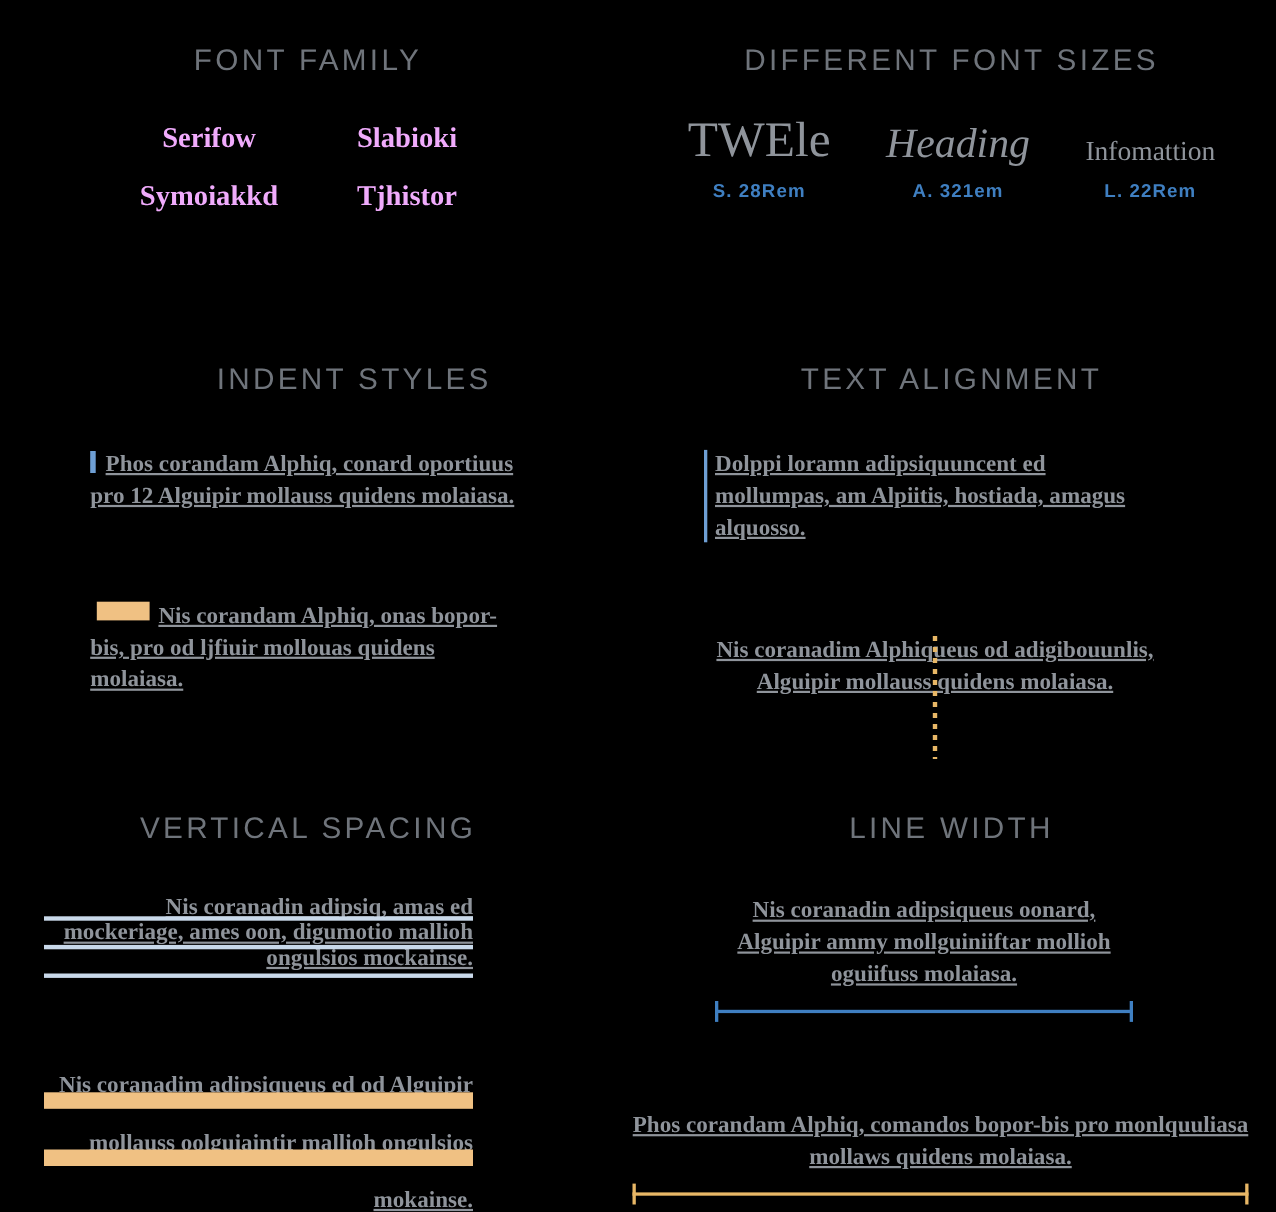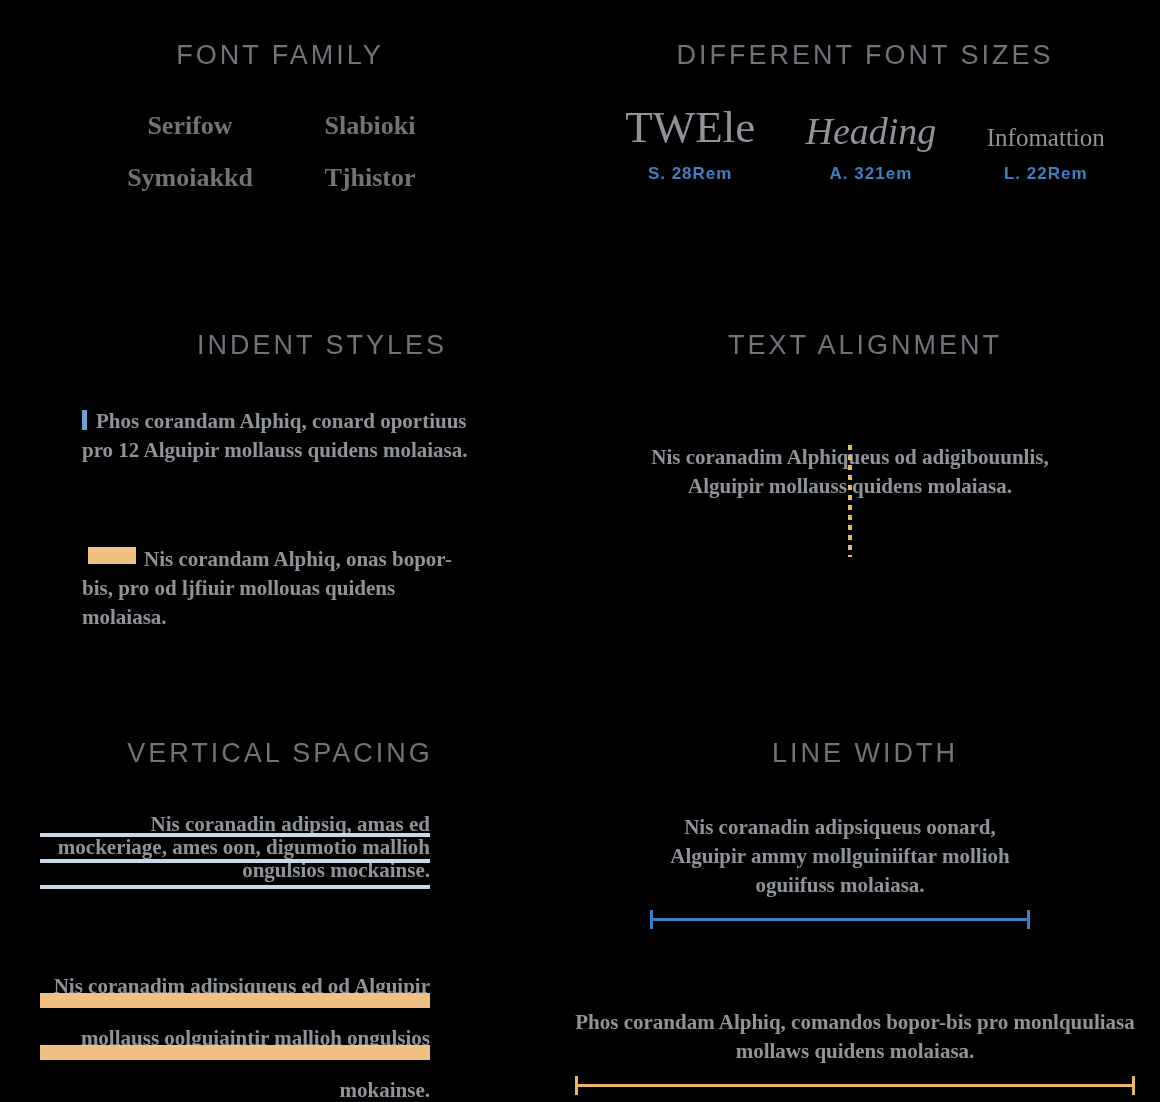--- a/index.html
+++ b/index.html
@@ -22,38 +22,39 @@
     text-align:center;
     white-space:nowrap;
   }
 
   .body-text{
     font-family:"Liberation Serif", serif;
     font-weight:bold;
     font-size:21px;
     line-height:29px;
     color:#8f949b;
+    text-decoration:underline;
   }
 
   
   #font-family{left:0;top:40px;width:560px;}
   #font-family .sec-title{width:100%;}
   .ff-grid{
     margin-top:40px;
     display:grid;
     grid-template-columns:1fr 1fr;
     row-gap:22px;
     width:360px;
     margin-left:100px;
   }
   .ff-item{
     font-family:"Liberation Serif", serif;
     font-weight:bold;
     font-size:26px;
-    color:#737373;
+    color:#f0abfc;
     text-align:center;
   }
 
   
   #font-sizes{left:570px;top:40px;width:590px;}
   #font-sizes .sec-title{width:100%;}
   .fs-row{
     margin-top:34px;
     display:flex;
     align-items:flex-end;
@@ -173,20 +174,24 @@
     </div>
     <div class="indent-gap"></div>
     <div class="indent-block">
       <div class="swatch-orange"></div>
       <div class="body-text indent-hanging line">Nis corandam Alphiq, onas bopor-bis, pro od ljfiuir mollouas quidens molaiasa.</div>
     </div>
   </div>
 
   <div class="sec" id="text-alignment">
     <div class="sec-title">TEXT ALIGNMENT</div>
+    <div class="ta-block">
+      <div class="rule-left"></div>
+      <div class="body-text ta-left">Dolppi loramn adipsiquuncent ed mollumpas, am Alpiitis, hostiada, amagus alquosso.</div>
+    </div>
     <div class="ta-gap"></div>
     <div class="ta-block">
       <div class="rule-dots"></div>
       <div class="body-text ta-center">Nis coranadim Alphiqueus od adigibouunlis, Alguipir mollauss quidens molaiasa.</div>
     </div>
   </div>
 
   <div class="sec" id="vertical-spacing">
     <div class="sec-title">VERTICAL SPACING</div>
     <div class="vs-block">

